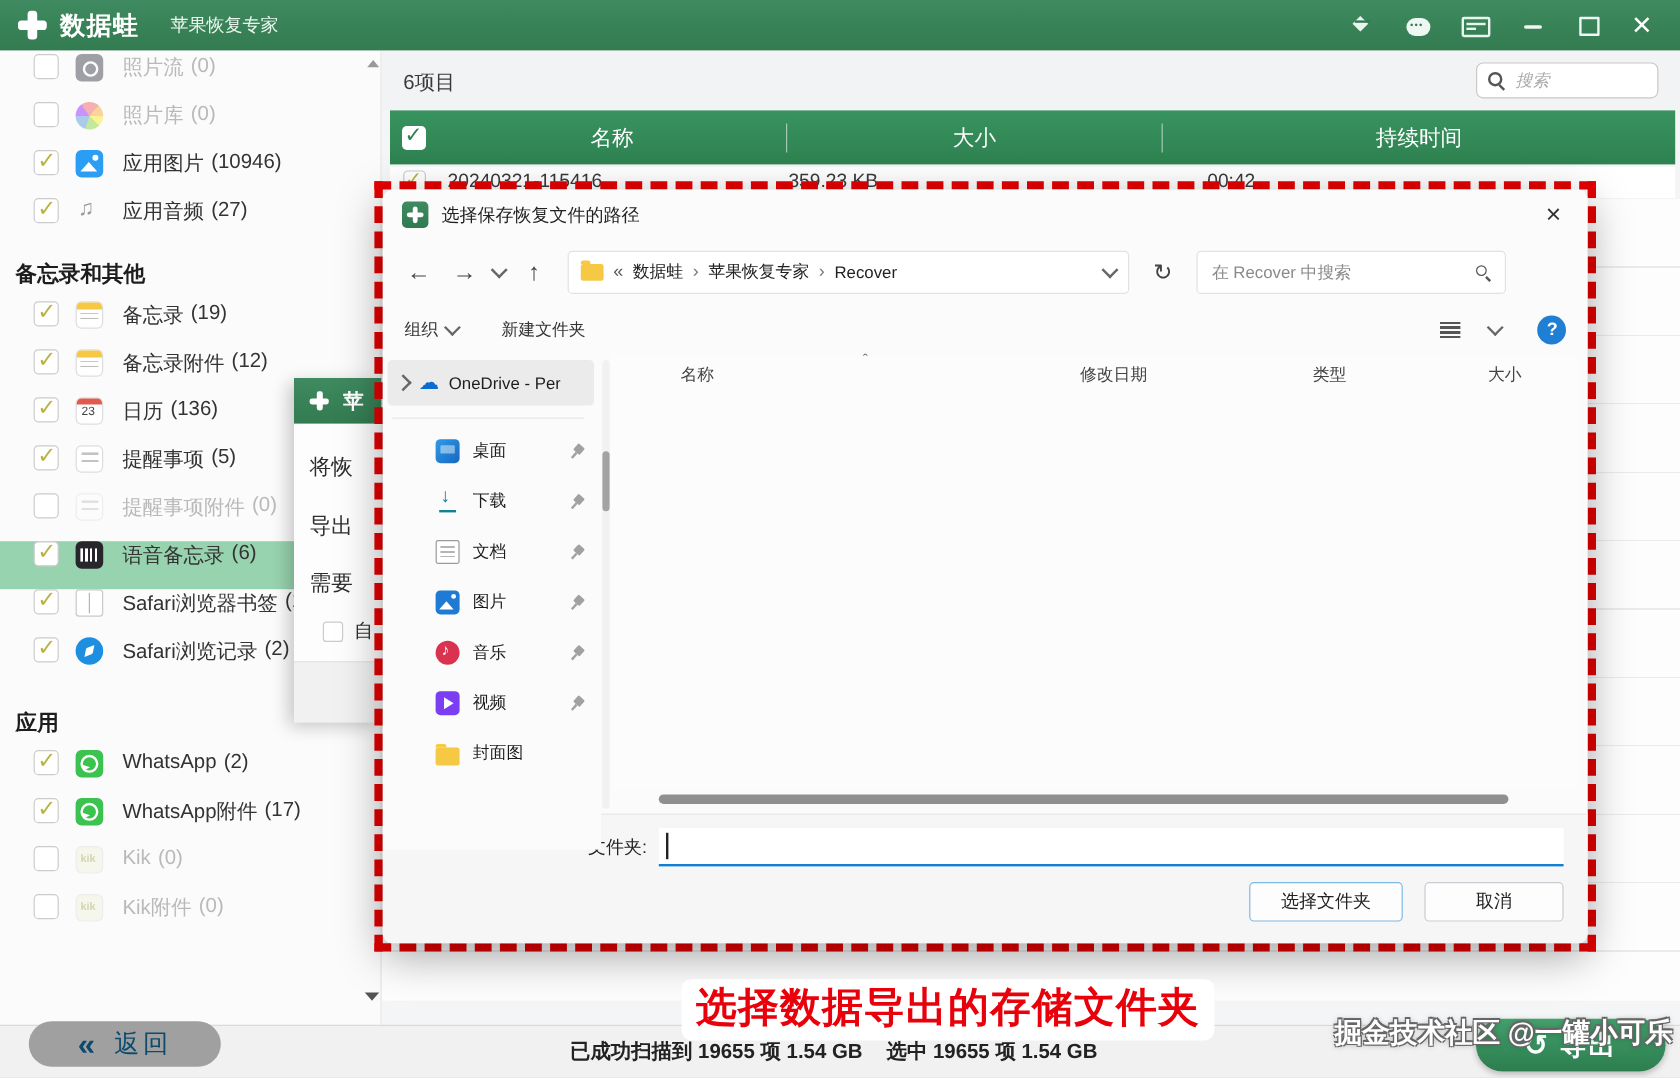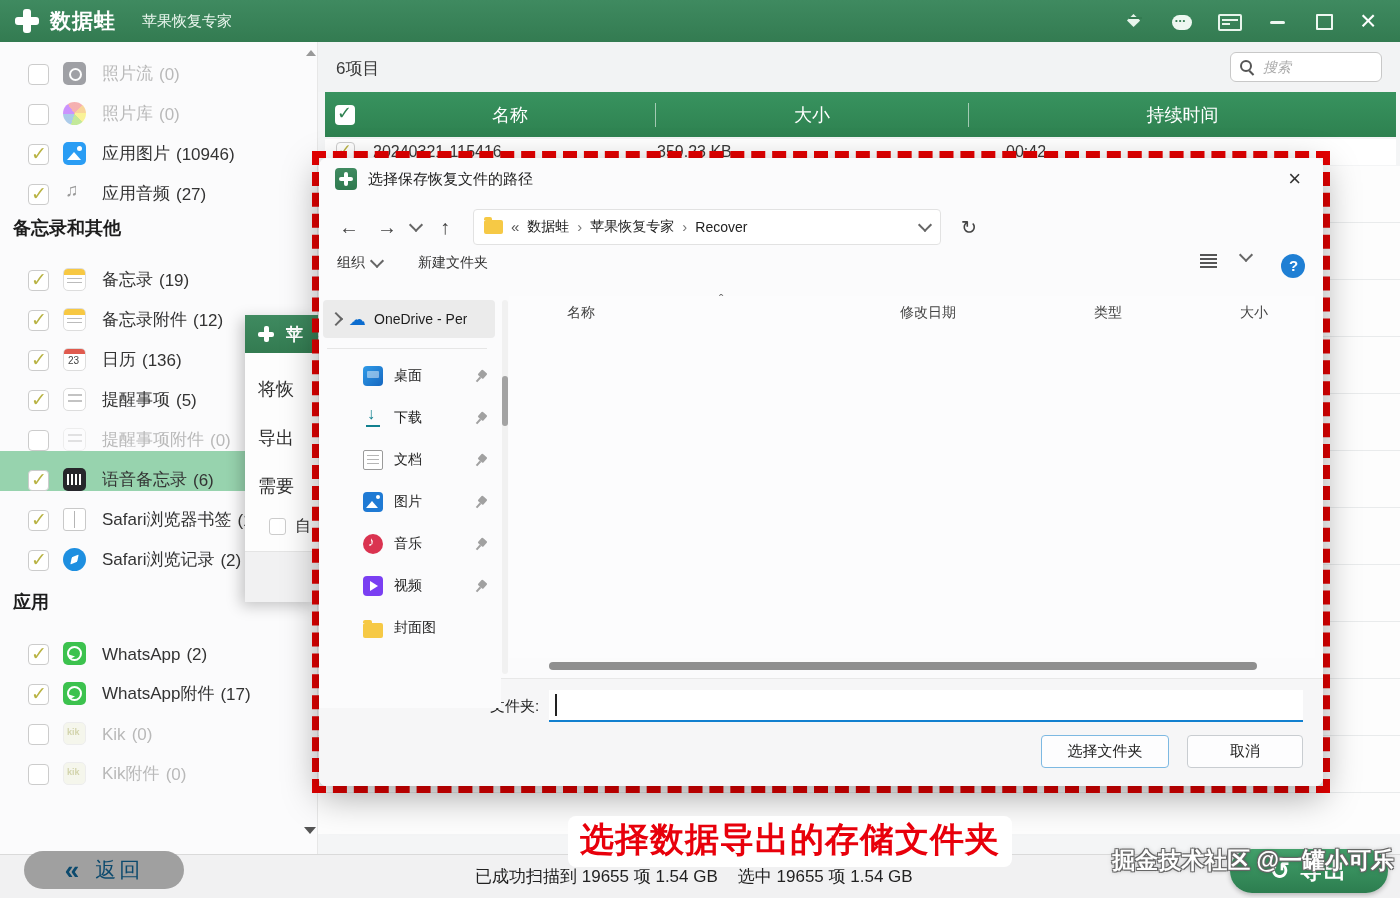--- a/index.html
+++ b/index.html
@@ -24,21 +24,21 @@
   .feedback{border:2px solid #e8f5ec;border-radius:2px;height:13px;margin-top:2px;}
   .feedback::before{content:"";position:absolute;left:2px;top:3px;right:2px;height:2px;background:#e8f5ec;}
   .feedback::after{content:"";position:absolute;left:2px;top:7px;width:8px;height:2px;background:#e8f5ec;}
   .min::before{content:"";position:absolute;left:2px;top:10px;width:15px;height:3px;background:#eef7f1;border-radius:2px;}
   .max::before{content:"";position:absolute;left:2px;top:3px;width:13px;height:12px;border:2.5px solid #eef7f1;border-radius:1px;}
   .close-x::before{content:"×";position:absolute;left:0;top:-6px;font-size:28px;color:#fff;}
 
   
   .sidebar{position:absolute;left:0;top:42px;width:318px;bottom:43px;background:#fbfbfc;
     border-right:1px solid #e7e7e7;z-index:3;padding-top:3px;box-sizing:border-box;overflow:hidden;}
-  .s-row{height:40px;display:flex;align-items:flex-end;padding-left:28px;gap:0;}
+  .s-row{height:40px;display:flex;align-items:flex-start;padding-left:28px;gap:0;}
   .s-row.sel{background:#97d3ae;}
   .cb{flex:0 0 auto;width:21px;height:21px;background:#fff;border:1.5px solid #cccccc;border-radius:4px;
     position:relative;box-sizing:border-box;}
   .cb.on::after{content:"✓";position:absolute;left:2px;top:-3px;font-size:19px;font-weight:bold;color:#b9b344;}
   .icn{flex:0 0 auto;width:23px;height:23px;margin-left:14px;position:relative;border-radius:5px;}
   .s-label{font-size:17px;color:#333;margin-left:16px;white-space:nowrap;}
   .s-count{font-size:17px;color:#333;margin-left:6px;}
   .dim{color:#b9b9b9;}
   .icn.faded{opacity:.45;}
   .s-section{height:46px;display:flex;align-items:center;padding-left:13px;font-size:18px;font-weight:bold;color:#1d1d1d;}
@@ -155,21 +155,21 @@
   .bc-caret{margin-left:auto;}
   .nav-refresh{font-size:19px;color:#444;margin:0 10px;}
   .dlg-search{width:258px;height:36px;background:#fff;border:1px solid #e2e2e2;border-radius:4px;
     display:flex;align-items:center;padding:0 10px;box-sizing:border-box;gap:8px;}
   .dlg-search input{border:none;outline:none;flex:1;font-size:14px;color:#333;background:transparent;}
   .dlg-search input::placeholder{color:#8a8a8a;}
   .mag2{position:relative;width:15px;height:15px;flex:0 0 auto;}
   .mag2::before{content:"";position:absolute;left:1px;top:1px;width:7px;height:7px;border:1.5px solid #555;border-radius:50%;}
   .mag2::after{content:"";position:absolute;left:10px;top:10px;width:5px;height:1.5px;background:#555;transform:rotate(45deg);transform-origin:0 0;}
 
-  .dlg-toolbar{height:42px;display:flex;align-items:flex-start;padding:0 18px;gap:8px;flex:0 0 auto;}
+  .dlg-toolbar{height:42px;display:flex;align-items:center;padding:0 18px;gap:8px;flex:0 0 auto;}
   .tb-label{font-size:14px;color:#333;}
   .tb-group{display:flex;align-items:center;gap:7px;}
   .tb-newfolder{margin-left:28px;}
   .view-icon{width:17px;height:14px;margin-left:auto;
     background:repeating-linear-gradient(#555 0 2px,transparent 2px 4px);}
   .help-icon{width:24px;height:24px;border-radius:50%;background:#1f7fd4;position:relative;margin-left:22px;}
   .help-icon::after{content:"?";position:absolute;left:8px;top:3px;color:#fff;font-size:15px;font-weight:bold;}
 
   .dlg-body{position:relative;height:382px;flex:0 0 auto;}
   .dlg-sidebar{position:absolute;left:0;top:0;width:182px;height:412px;background:#fbfbfc;z-index:2;overflow:hidden;}
@@ -223,21 +223,21 @@
   .btn-row{position:absolute;right:20px;top:56px;display:flex;gap:18px;}
   .dlg-btn{height:33px;background:#fdfdfe;border-radius:4px;font-size:15px;color:#222;display:flex;
     align-items:center;justify-content:center;box-sizing:border-box;cursor:pointer;}
   .btn-select{width:128px;border:1px solid #7db9e2;}
   .btn-cancel{width:116px;border:1px solid #c9cdd1;}
 
   
   .caption{position:absolute;left:568px;top:816px;z-index:7;background:#fff;border-radius:8px;
     padding:1px 12px 4px;font-size:34px;font-weight:bold;color:#e8000b;letter-spacing:1px;white-space:nowrap;}
   .statusbar{position:absolute;left:0;bottom:0;right:0;height:43px;background:#f1f1f2;
-    border-top:1px solid #dadada;z-index:5;}
+    border-top:1px solid #dadada;z-index:5;font-weight:bold;}
   .status-text{position:absolute;left:475px;top:10px;font-size:17px;color:#222;display:flex;gap:20px;white-space:nowrap;}
   .back-btn{position:absolute;left:24px;top:851px;width:160px;height:38px;background:#a0a0a0;border-radius:19px;
     z-index:6;display:flex;align-items:center;justify-content:center;gap:16px;color:#0c4a6e;cursor:pointer;}
   .back-guillemet::before{content:"«";font-size:26px;font-weight:bold;}
   .back-label{font-size:21px;letter-spacing:3px;}
   .export-btn{position:absolute;right:12px;top:849px;width:158px;height:44px;border-radius:22px;z-index:6;
     background:linear-gradient(#43a06b,#2c7d4f);display:flex;align-items:center;justify-content:center;gap:10px;
     color:#fff;cursor:pointer;box-shadow:0 2px 5px rgba(0,0,0,.25);}
   .export-ic::before{content:"↺";font-size:24px;font-weight:bold;}
   .export-label{font-size:22px;font-weight:bold;letter-spacing:2px;}
@@ -431,20 +431,24 @@
           <span class="folder-ic"></span>
           <span class="bc-guillemet"></span>
           <span class="bc-item">数据蛙</span>
           <span class="bc-sep"></span>
           <span class="bc-item">苹果恢复专家</span>
           <span class="bc-sep"></span>
           <span class="bc-item">Recover</span>
           <span class="chev bc-caret"></span>
         </div>
         <span class="nav-refresh">↻</span>
+        <div class="dlg-search">
+          <input type="text" placeholder="在 Recover 中搜索" style="">
+          <span class="mag2"></span>
+        </div>
       </div>
 
       <div class="dlg-toolbar">
         <span class="tb-group">
           <span class="tb-label">组织</span>
           <span class="chev"></span>
         </span>
         <span class="tb-label tb-newfolder">新建文件夹</span>
         <span class="view-icon"></span>
         <span class="chev" style="margin-left:16px;"></span>

